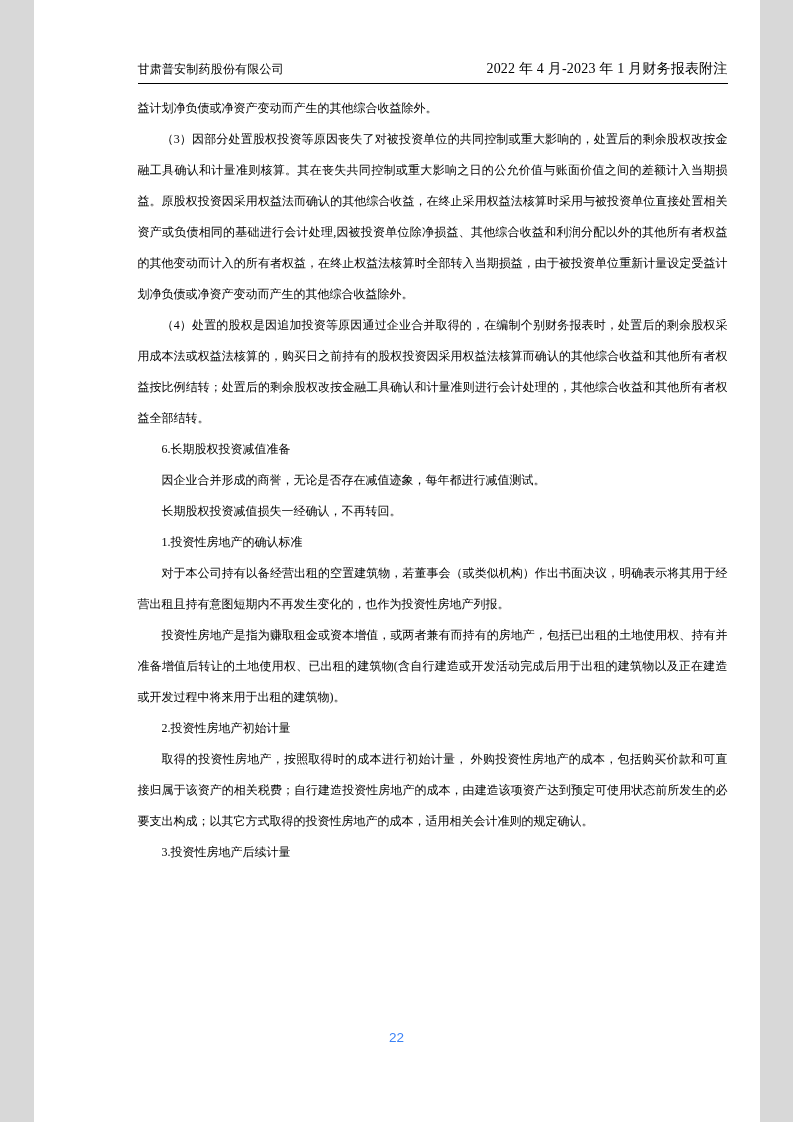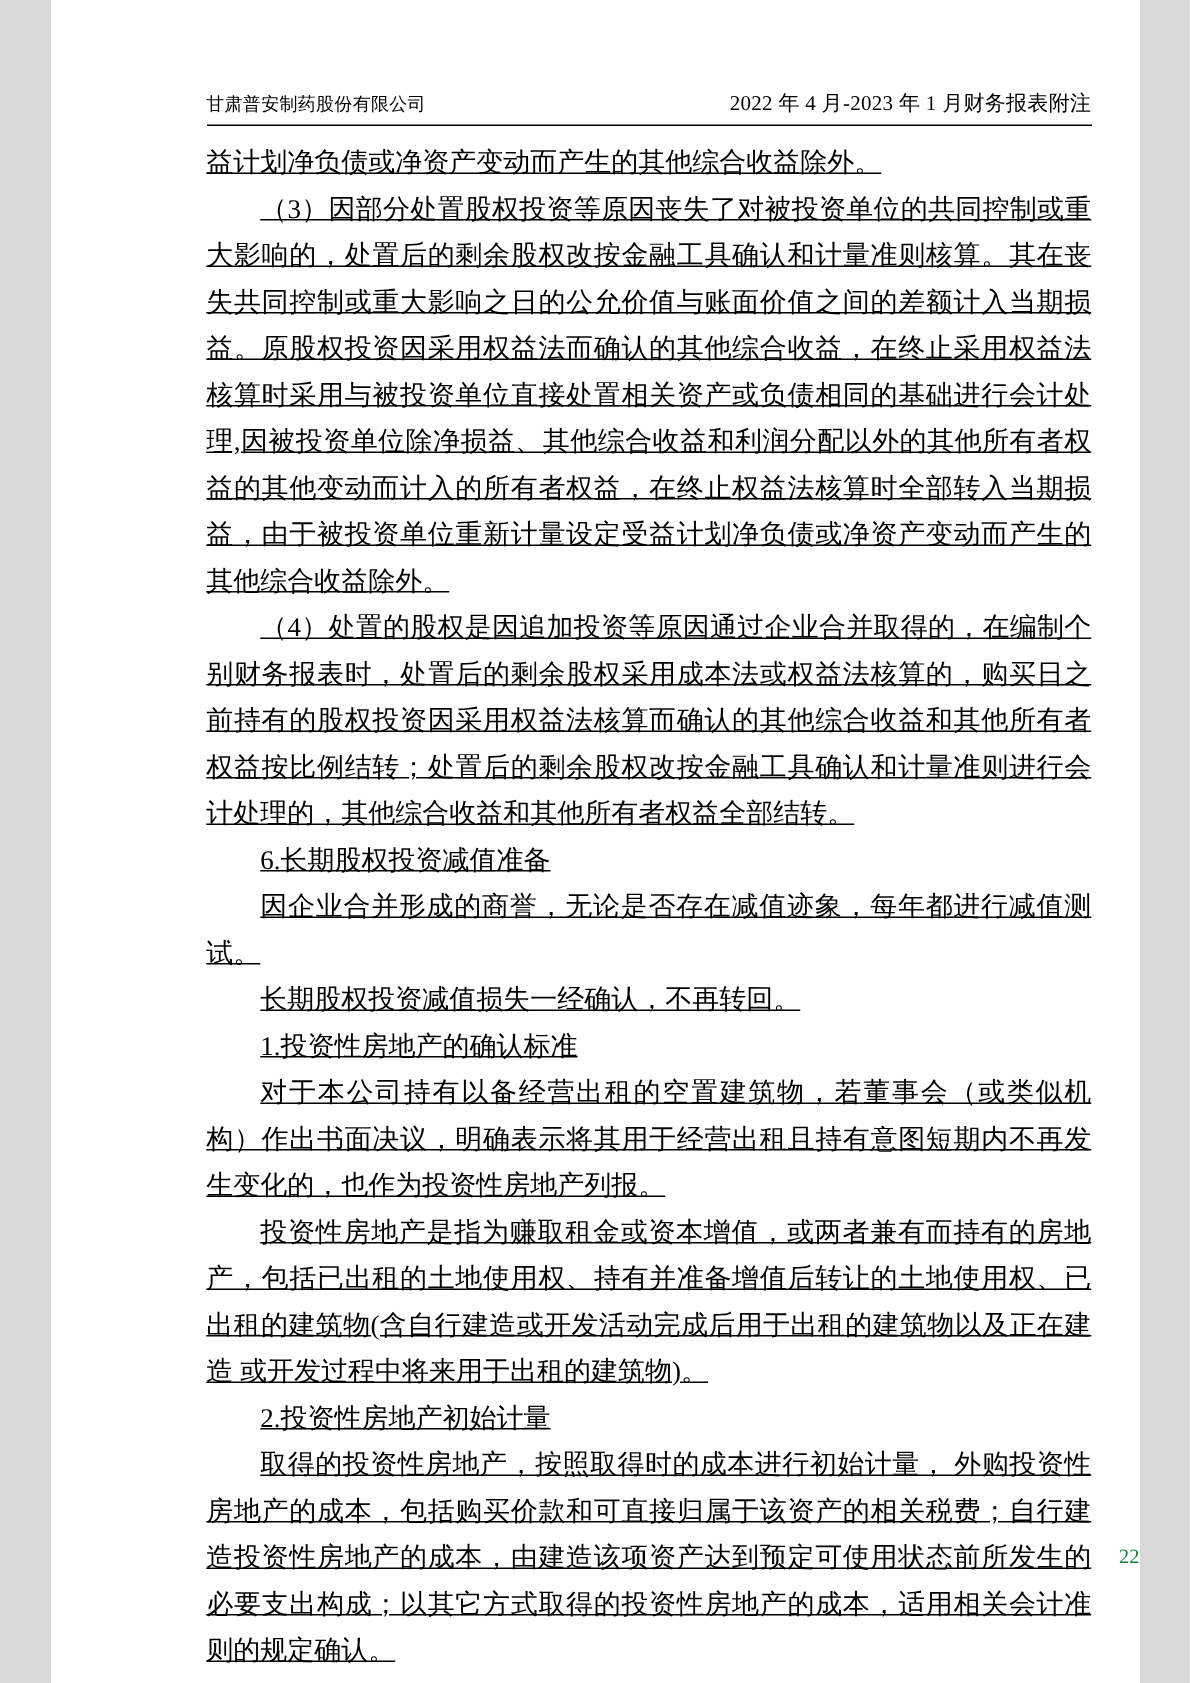--- a/index.html
+++ b/index.html
@@ -41,46 +41,45 @@
   }
   .header-right {
     font-family: "Liberation Serif", serif;
     font-size: 14px;
   }
   .body-text {
     margin-top: 9px;
   }
   p {
     margin: 0;
-    font-size: 18px;
+    font-size: 12px;
     line-height: 31px;
     text-align: justify;
     text-justify: inter-ideograph;
     color: #000;
-    text-decoration: underline;
   }
   p.indent {
     text-indent: 2em;
   }
   p.noindent {
     text-indent: 0;
   }
   p.bold-head {
     text-indent: 2em;
     font-weight: bold;
   }
   .page-number {
     position: absolute;
     left: 0;
     right: 0;
     top: 1030px;
-    text-align: right;
+    text-align: center;
     font-size: 13.5px;
-    color: #15803d;
-    font-family: Liberation Serif, serif;
+    color: #3b82f6;
+    font-family: Liberation Sans, sans-serif;
   }
 </style>
 </head>
 <body>
 
 <div class="page">
   <div class="content">
 
     <div class="header">
       <div class="header-left">甘肃普安制药股份有限公司</div>

